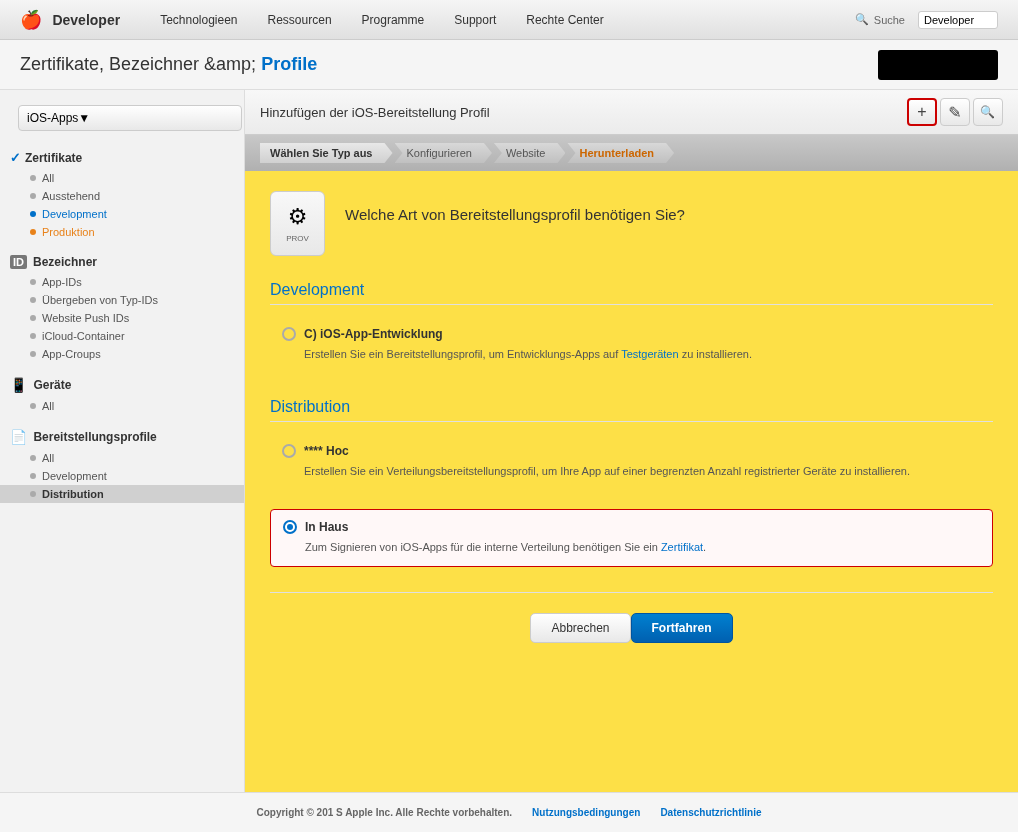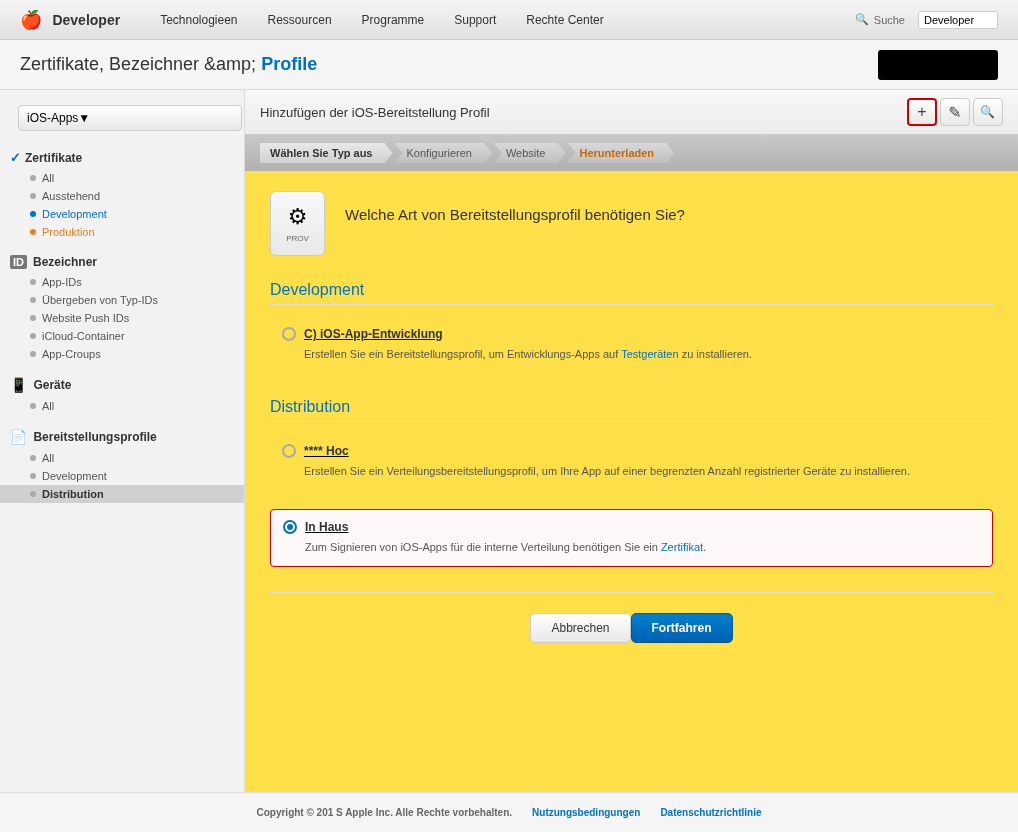--- a/index.html
+++ b/index.html
@@ -275,21 +275,20 @@
       border-radius: 4px;
     }
     .option-item.selected {
       border: 1.5px solid #cc0000;
       background: #fff8f8;
     }
     .option-header {
       display: flex;
       align-items: center;
       margin-bottom: 5px;
-      text-decoration: underline;
     }
     .radio-btn {
       width: 14px;
       height: 14px;
       border-radius: 50%;
       border: 2px solid #aaa;
       margin-right: 8px;
       flex-shrink: 0;
       display: flex;
       align-items: center;

